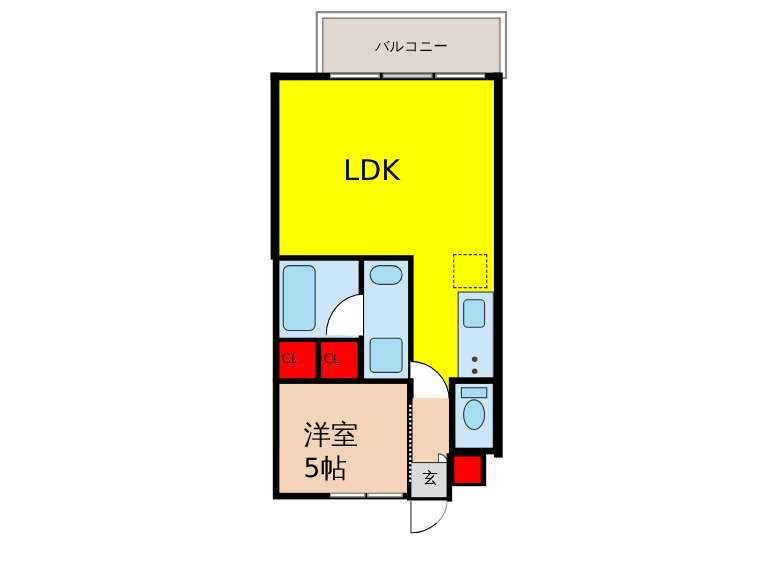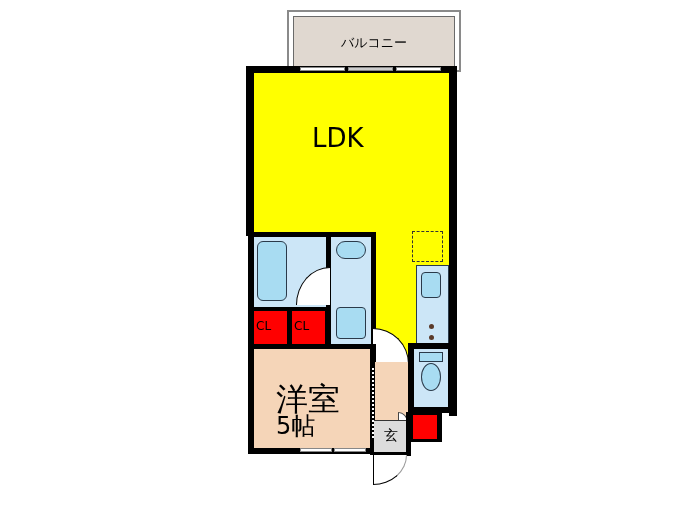--- a/index.html
+++ b/index.html
@@ -24,21 +24,21 @@
   <div class="abs" style="left:248px;top:68px;width:205px;height:345px;background:#ffff00;"></div>
 
   <div class="wall" style="left:246px;top:66px;width:210px;height:7px;"></div>
   <div class="wall" style="left:246px;top:66px;width:8px;height:170px;"></div>
   <div class="wall" style="left:449px;top:66px;width:8px;height:350px;"></div>
 
   <div class="window" style="left:300px;top:67px;width:45px;height:4px;"></div>
   <div class="window" style="left:348px;top:67px;width:45px;height:4px;background:#ccc;"></div>
   <div class="window" style="left:396px;top:67px;width:45px;height:4px;"></div>
 
-  <div class="room-label" style="left:312px;top:125px;font-size:26px;">LDK</div>
+  <div class="room-label" style="left:312px;top:143px;font-size:26px;">LDK</div>
 
   <div class="abs" style="left:248px;top:232px;width:128px;height:115px;background:#000;"></div>
 
   <div class="abs" style="left:254px;top:237px;width:72px;height:70px;background:#cce6f7;"></div>
   <div class="fixture" style="left:257px;top:241px;width:30px;height:60px;border-radius:6px;background:#a8dcf2;"></div>
   <div class="abs" style="left:296px;top:267px;width:34px;height:38px;border-top:1.5px solid #000;border-left:1.5px solid #000;border-top-left-radius:34px 38px;background:#fff;"></div>
 
   <div class="abs" style="left:331px;top:237px;width:40px;height:108px;background:#cce6f7;"></div>
   <div class="fixture" style="left:336px;top:241px;width:30px;height:18px;border-radius:9px;background:#a8dcf2;"></div>
   <div class="fixture" style="left:336px;top:307px;width:30px;height:32px;border-radius:4px;background:#a8dcf2;"></div>
@@ -61,21 +61,21 @@
   <div class="abs" style="left:408px;top:343px;width:48px;height:70px;background:#000;"></div>
   <div class="abs" style="left:414px;top:349px;width:34px;height:58px;background:#cce6f7;"></div>
   <div class="fixture" style="left:419px;top:352px;width:24px;height:10px;background:#a8dcf2;"></div>
   <div class="fixture" style="left:421px;top:363px;width:20px;height:28px;border-radius:50%;background:#a8dcf2;"></div>
 
   <div class="abs" style="left:408px;top:412px;width:34px;height:30px;background:#000;"></div>
   <div class="abs" style="left:413px;top:415px;width:24px;height:24px;background:#ff0000;"></div>
 
   <div class="abs" style="left:248px;top:344px;width:128px;height:110px;background:#000;"></div>
   <div class="abs" style="left:254px;top:349px;width:116px;height:99px;background:#f5d5b8;"></div>
-  <div class="room-label" style="left:276px;top:383px;font-size:32px;">洋室</div>
+  <div class="room-label" style="left:276px;top:383px;font-size:25px;">洋室</div>
   <div class="room-label" style="left:276px;top:414px;font-size:24px;">5帖</div>
   <div class="window" style="left:300px;top:448px;width:32px;height:4px;"></div>
   <div class="window" style="left:334px;top:448px;width:32px;height:4px;"></div>
 
   <div class="abs" style="left:374px;top:362px;width:34px;height:60px;background:#f5d5b8;"></div>
   <div class="wall" style="left:370px;top:344px;width:5px;height:110px;"></div>
   <div class="abs" style="left:372px;top:368px;width:2px;height:70px;border-left:2px dotted #fff;"></div>
   <div class="abs" style="left:398px;top:412px;width:10px;height:28px;border:1px solid #444;border-radius:0 10px 10px 0;background:#fff;"></div>
 
   <div class="abs" style="left:374px;top:420px;width:34px;height:36px;background:#dcdcdc;border-top:1.5px solid #333;"></div>

